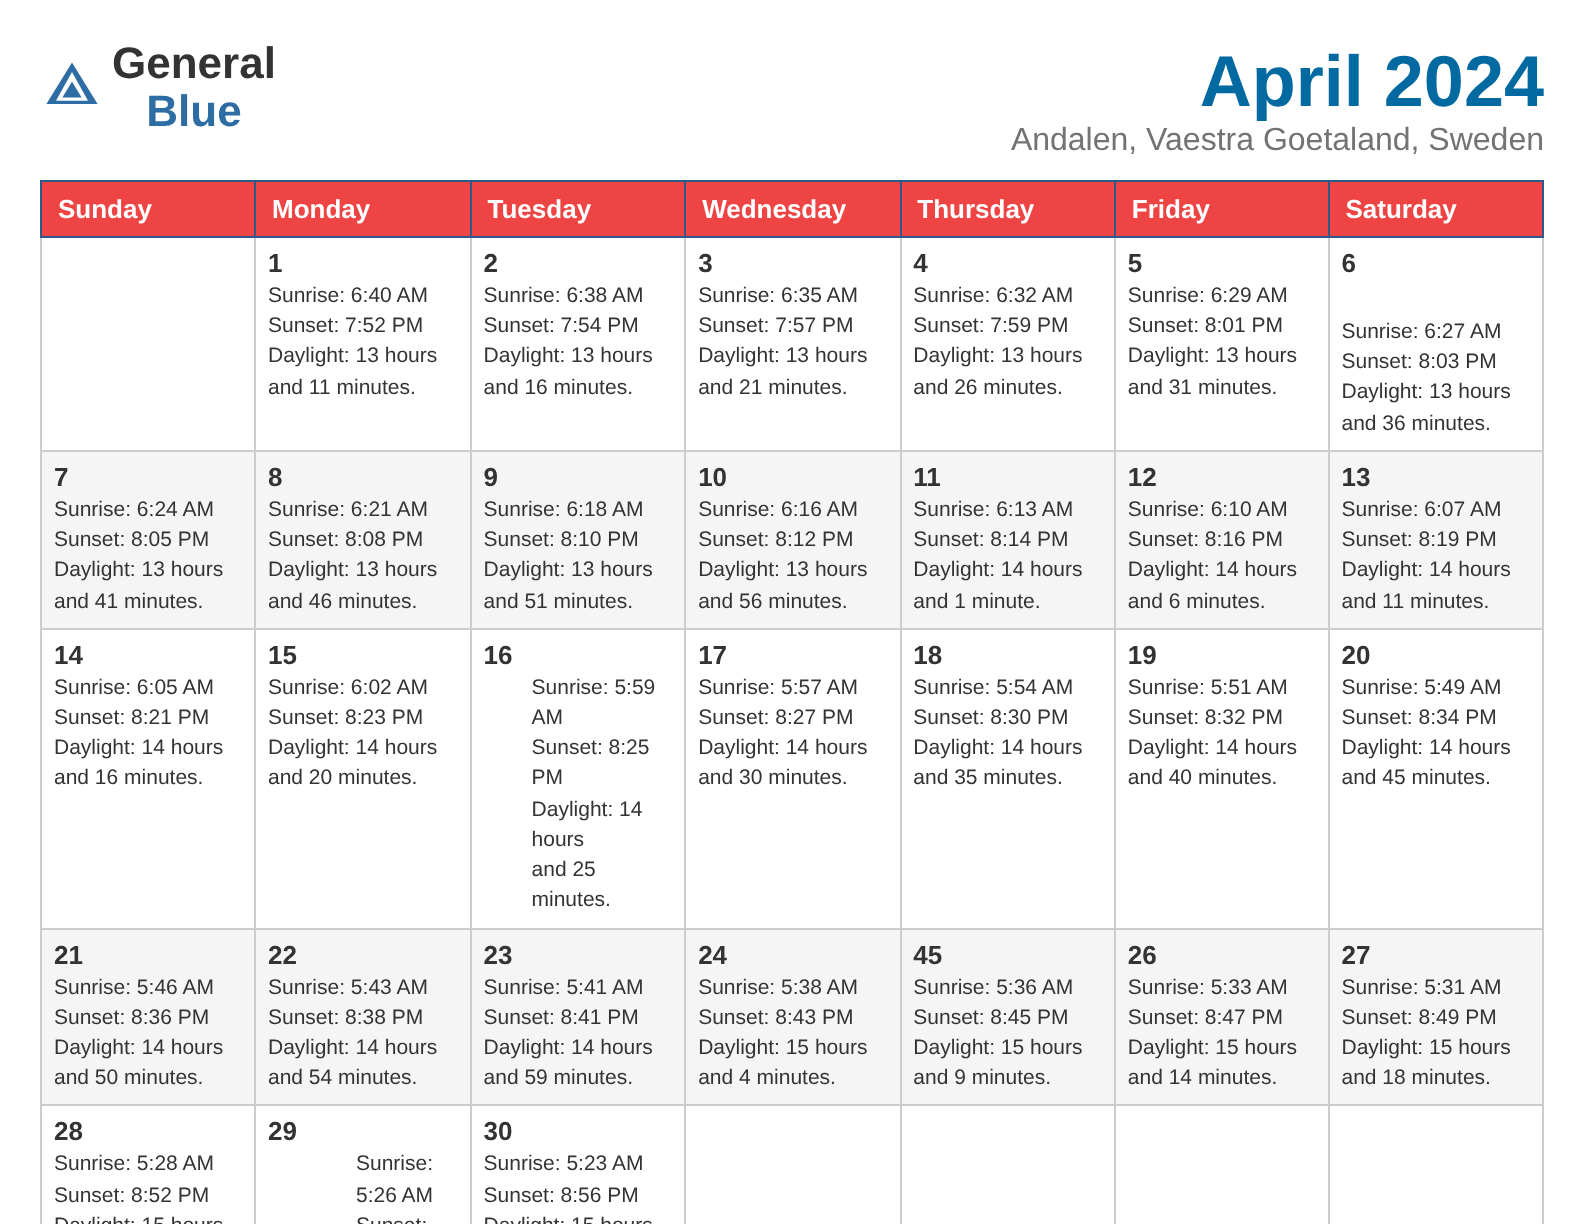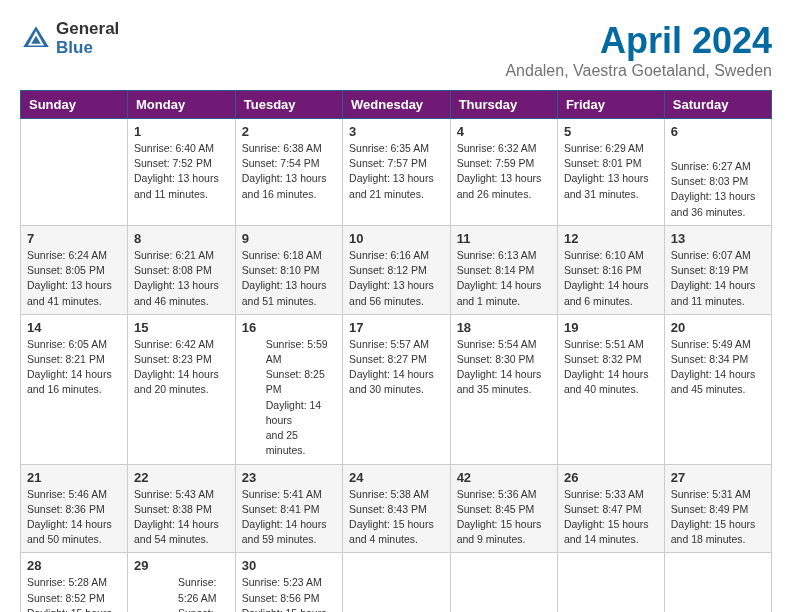--- a/index.html
+++ b/index.html
@@ -15,23 +15,24 @@
       justify-content: space-between;
       align-items: flex-start;
       margin-bottom: 10px;
     }
     .logo {
       display: flex;
       align-items: center;
       gap: 4px;
     }
     .logo-text {
-      font-size: 17px;
+      font-size: 22px;
       font-weight: bold;
       line-height: 1.1;
+      text-align: center;
     }
     .logo-general { color: #333; }
     .logo-blue { color: #2e6da4; }
     .logo-icon {
       width: 32px;
       height: 32px;
     }
     .title-block {
       text-align: right;
     }
@@ -76,21 +77,21 @@
     .day-info {
       font-size: 10.5px;
       color: #333;
       line-height: 1.45;
     }
     .empty-cell {
       background: #f9f9f9;
     }
     tr:nth-child(odd) td { background: #fff; }
     tr:nth-child(even) td { background: #f5f5f5; }
-    .calendar thead tr th { background-color: #701a75; }
+    .calendar thead tr th { background-color: #ef4444; }
   </style>
 </head>
 <body>
 
 <div class="header">
   <div class="logo">
     <svg class="logo-icon" viewBox="0 0 40 40">
       <polygon points="20,4 36,30 4,30" fill="#2e6da4"></polygon>
       <polygon points="20,10 30,28 10,28" fill="#fff"></polygon>
       <polygon points="20,16 26,26 14,26" fill="#2e6da4"></polygon>
@@ -218,21 +219,21 @@
       <tr>
         <td>
           <span class="day-number">14</span>
           <div class="day-info" style="white-space: pre-line;">Sunrise: 6:05 AM
 Sunset: 8:21 PM
 Daylight: 14 hours
 and 16 minutes.</div>
         </td>
         <td>
           <span class="day-number">15</span>
-          <div class="day-info" style="white-space: pre-line;">Sunrise: 6:42 AM
+          <div class="day-info" style="white-space: pre-line;">Sunrise: 6:02 AM
 Sunset: 8:23 PM
 Daylight: 14 hours
 and 20 minutes.</div>
         </td>
         <td>
           <span class="day-number">16</span>
           <div class="day-info" style="white-space: pre-line; margin-left: 24px;">Sunrise: 5:59 AM
 Sunset: 8:25 PM
 Daylight: 14 hours
 and 25 minutes.</div>
@@ -289,21 +290,21 @@
 and 59 minutes.</div>
         </td>
         <td>
           <span class="day-number">24</span>
           <div class="day-info" style="white-space: pre-line;">Sunrise: 5:38 AM
 Sunset: 8:43 PM
 Daylight: 15 hours
 and 4 minutes.</div>
         </td>
         <td>
-          <span class="day-number">42</span>
+          <span class="day-number">45</span>
           <div class="day-info" style="white-space: pre-line;">Sunrise: 5:36 AM
 Sunset: 8:45 PM
 Daylight: 15 hours
 and 9 minutes.</div>
         </td>
         <td>
           <span class="day-number">26</span>
           <div class="day-info" style="white-space: pre-line;">Sunrise: 5:33 AM
 Sunset: 8:47 PM
 Daylight: 15 hours

